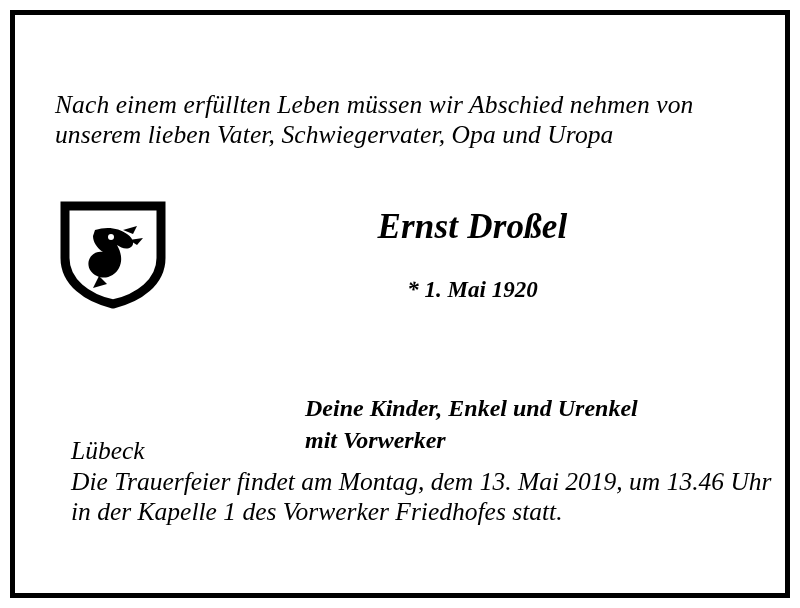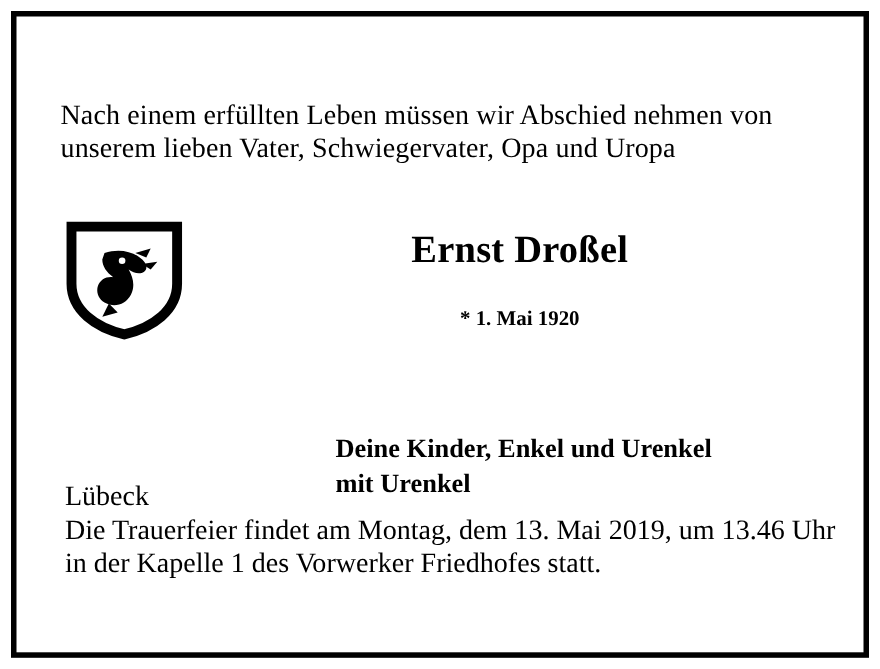--- a/index.html
+++ b/index.html
@@ -23,20 +23,21 @@
     box-sizing: border-box;
     border: 5px solid #000000;
     background: #ffffff;
   }
   .inner {
     position: absolute;
     left: 0;
     top: 0;
     width: 770px;
     height: 578px;
+    font-style: italic;
   }
   
   .intro {
     position: absolute;
     left: 40px;
     top: 49px;
     width: 700px;
     font-size: 25.5px;
     line-height: 30px;
     letter-spacing: 0.1px;
@@ -64,42 +65,42 @@
   }
   
   .dates {
     position: absolute;
     left: 175px;
     top: 261px;
     width: 565px;
     display: flex;
     justify-content: center;
     gap: 72px;
-    font-size: 19px;
+    font-size: 23px;
     line-height: 28px;
     font-weight: 600;
   }
   .date-item {
     white-space: nowrap;
   }
   
   .family {
     position: absolute;
     left: 290px;
     top: 329px;
     width: 450px;
     font-size: 24px;
     font-weight: bold;
     line-height: 32px;
     margin-top: 48px;
   }
   
   .footer {
     position: absolute;
-    left: 44px;
+    left: 56px;
     top: 421px;
     width: 710px;
     font-size: 25.5px;
     line-height: 30.5px;
   }
   .footer .city { display: block; }
   .footer .svc { display: block; }
 </style>
 </head>
 <body>
@@ -125,21 +126,21 @@
     </div>
 
     <div class="name">Ernst Droßel</div>
 
     <div class="dates">
       <span class="date-item">* 1. Mai 1920</span>
     </div>
 
     <div class="family">
       <div>Deine Kinder, Enkel und Urenkel</div>
-      <div>mit Urenkel</div>
+      <div>mit Vorwerker</div>
     </div>
 
     <div class="footer">
       <span class="city">Lübeck</span>
       <span class="svc">Die Trauerfeier findet am Montag, dem 13. Mai 2019, um 13.46 Uhr in der Kapelle 1 des Vorwerker Friedhofes statt.</span>
     </div>
 
   </div>
 </div>
 

